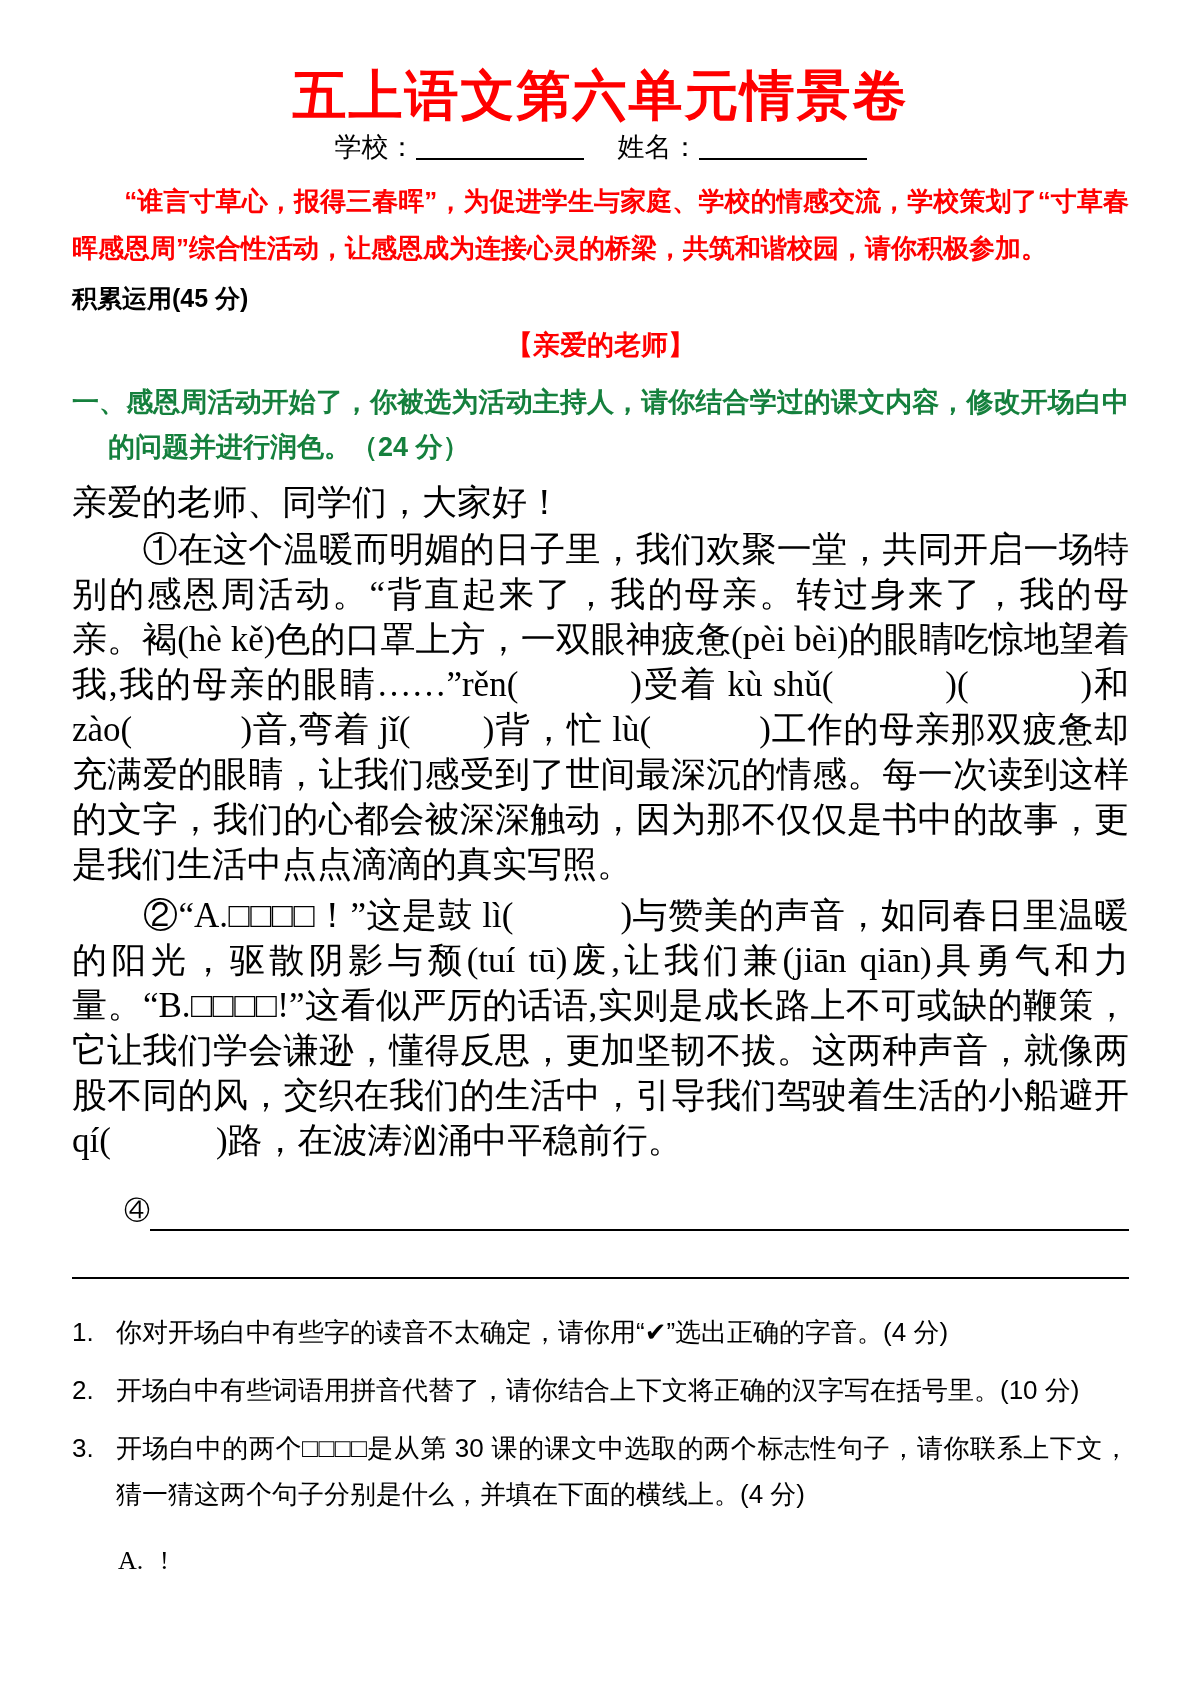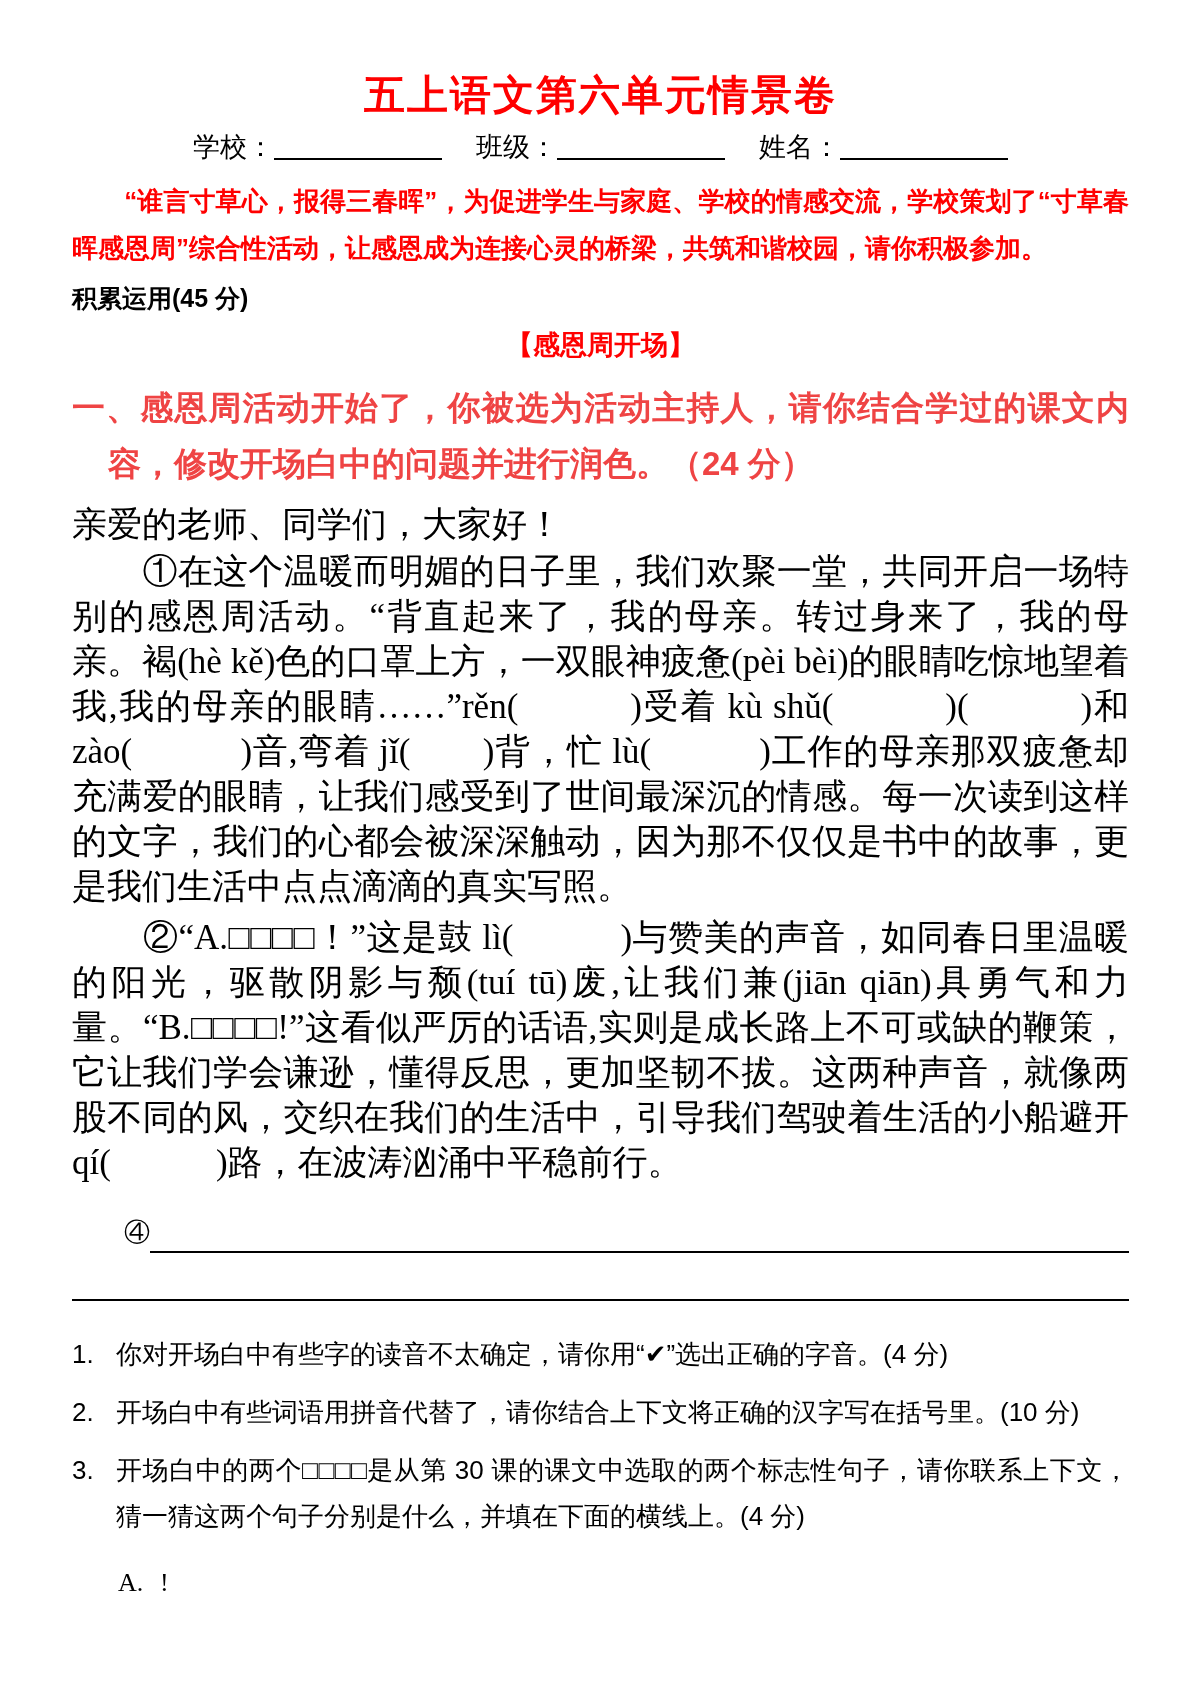--- a/index.html
+++ b/index.html
@@ -10,21 +10,21 @@
     position:relative;
     overflow:hidden;
   }
   .page { padding:52px 62px 0 72px; }
 
   .title {
     margin:14px 0 4px 0;
     text-align:center;
     font-family:"Liberation Sans", sans-serif;
     font-weight:bold;
-    font-size:41px;
+    font-size:54px;
     line-height:58px;
     color:#ff0000;
     letter-spacing:2px;
   }
 
   .header-row {
     display:flex; justify-content:center; align-items:flex-end;
     gap:34px; font-size:27px; line-height:34px; margin-top:6px;
   }
   .hfield { display:flex; align-items:flex-end; }
@@ -52,24 +52,24 @@
   .banner {
     text-align:center;
     font-family:"Liberation Sans", sans-serif;
     font-weight:bold;
     color:#ff0000;
     font-size:27px; line-height:38px; margin-top:10px;
   }
 
   .q-heading {
     margin-top:16px;
-    color:#ef4444;
+    color:#15803d;
     font-family:"Liberation Sans", sans-serif;
     font-weight:bold;
-    font-size:33px; line-height:56px;
+    font-size:27px; line-height:45px;
     padding-left:36px; text-indent:-36px;
     text-align:justify;
   }
 
   .body-p {
     margin:0; font-size:35px; line-height:45px;
     text-align:justify;
   }
   .greeting { margin-top:10px; }
   .p1 { margin-top:2px; }
@@ -115,35 +115,31 @@
 <div class="page">
 
   <h1 class="title">五上语文第六单元情景卷</h1>
 
   <div class="header-row">
     <span class="hfield">
       <span>学校：</span>
       <span class="u u-head"></span>
     </span>
     <span class="hfield">
-      <span>班级：</span>
-      <span class="u u-head"></span>
-    </span>
-    <span class="hfield">
       <span>姓名：</span>
       <span class="u u-head"></span>
     </span>
   </div>
 
 
   <p class="intro">　　“谁言寸草心，报得三春晖”，为促进学生与家庭、学校的情感交流，学校策划了“寸草春晖感恩周”综合性活动，让感恩成为连接心灵的桥梁，共筑和谐校园，请你积极参加。</p>
 
   <div class="section-title">积累运用(45 分)</div>
 
-  <div class="banner">【感恩周开场】</div>
+  <div class="banner">【亲爱的老师】</div>
 
   <div class="q-heading">一、感恩周活动开始了，你被选为活动主持人，请你结合学过的课文内容，修改开场白中的问题并进行润色。（24 分）</div>
 
   <p class="body-p greeting">亲爱的老师、同学们，大家好！</p>
 
   <p class="body-p p1">　　①在这个温暖而明媚的日子里，我们欢聚一堂，共同开启一场特别的感恩周活动。“背直起来了，我的母亲。转过身来了，我的母亲。褐(hè  kě)色的口罩上方，一双眼神疲惫(pèi  bèi)的眼睛吃惊地望着我,我的母亲的眼睛……”rěn(　　　)受着 kù shǔ(　　　)(　　　)和 zào(　　　)音,弯着 jǐ(　　)背，忙 lù(　　　)工作的母亲那双疲惫却充满爱的眼睛，让我们感受到了世间最深沉的情感。每一次读到这样的文字，我们的心都会被深深触动，因为那不仅仅是书中的故事，更是我们生活中点点滴滴的真实写照。</p>
 
   <p class="body-p p2">　　②“A.□□□□！”这是鼓 lì(　　　)与赞美的声音，如同春日里温暖的阳光，驱散阴影与颓(tuí  tū)废,让我们兼(jiān  qiān)具勇气和力量。“B.□□□□!”这看似严厉的话语,实则是成长路上不可或缺的鞭策，它让我们学会谦逊，懂得反思，更加坚韧不拔。这两种声音，就像两股不同的风，交织在我们的生活中，引导我们驾驶着生活的小船避开 qí(　　　)路，在波涛汹涌中平稳前行。</p>
 
 

